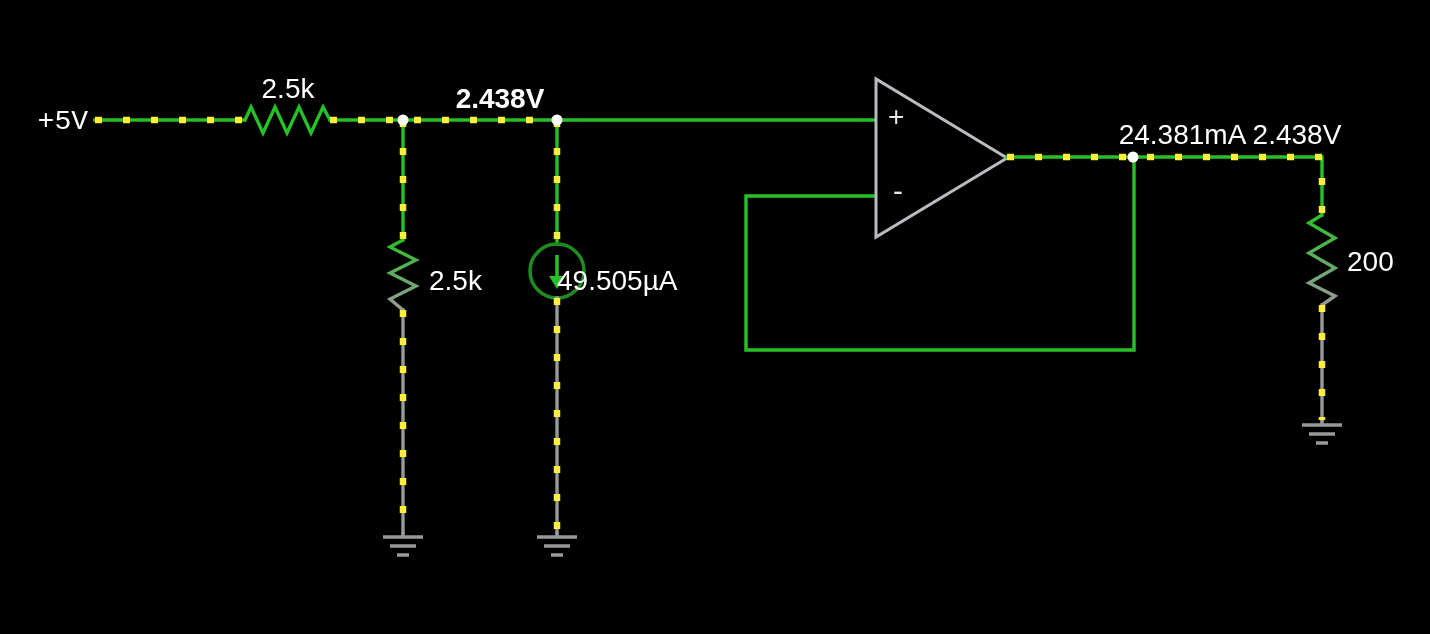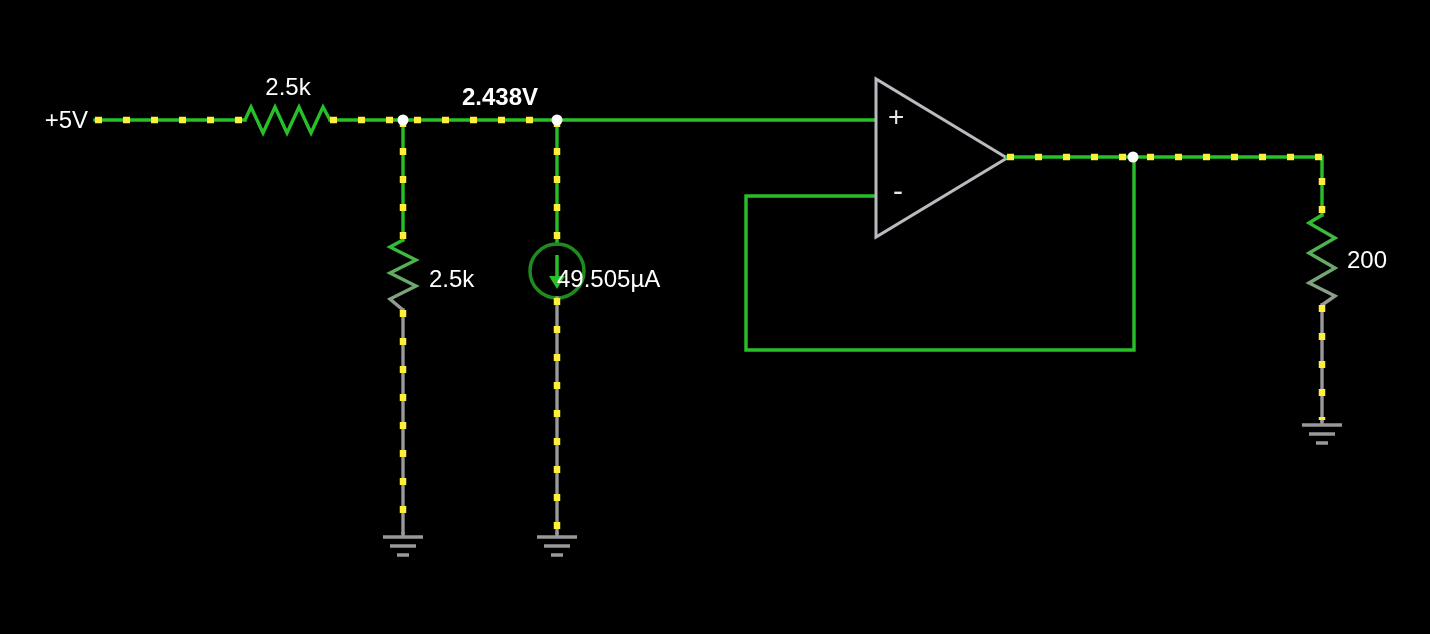--- a/index.html
+++ b/index.html
@@ -38,26 +38,26 @@
   .cs-arrow { stroke:var(--wire-positive,#28c028); stroke-width:3.5; fill:none; }
   .cs-head  { fill:var(--wire-positive,#28c028); stroke:none; }
 
   .gnd { stroke:var(--wire-ground,#999999); stroke-width:3.5; stroke-linecap:butt; }
 
   .node-dot { fill:var(--node-dot,#ffffff); stroke:none; }
 
   .label {
     position:absolute;
     color:var(--label-text,#ffffff);
-    font-size:24px;
+    font-size:28px;
     line-height:1.1;
     white-space:nowrap;
   }
   .label.center { text-align:center; }
-  .label.right  { text-align:right; }
+  .label.right  { text-align:right;font-family:Liberation Mono, monospace; }
 
   .opamp-sign { position:absolute; color:var(--opamp-text,#e8e8e8); font-weight:400; }
 </style>
 </head>
 <body>
 
 <div class="stage">
 
   <svg width="1430" height="634" viewBox="0 0 1430 634">
     <defs>
@@ -140,19 +140,20 @@
   <span class="label right" style="left:30px;  top:107px; width:58px;">+5V</span>
 
   <span class="label center" style="left:250px; top:74px;  width:76px;">2.5k</span>
 
   <span class="label center" style="left:448px; top:84px;  width:104px;font-weight:bold;">2.438V</span>
 
   <span class="label" style="left:429px; top:266px;">2.5k</span>
 
   <span class="label" style="left:557px; top:266px;">49.505µA</span>
 
+  <span class="label center" style="left:1106px; top:120px; width:248px;">24.381mA 2.438V</span>
 
   <span class="label" style="left:1347px; top:247px;">200</span>
 
   <span class="opamp-sign" style="left:888px; top:101px; font-size:28px;">+</span>
 
   <span class="opamp-sign" style="left:893px; top:174px; font-size:30px;">-</span>
 </div>
 
 </body></html>

